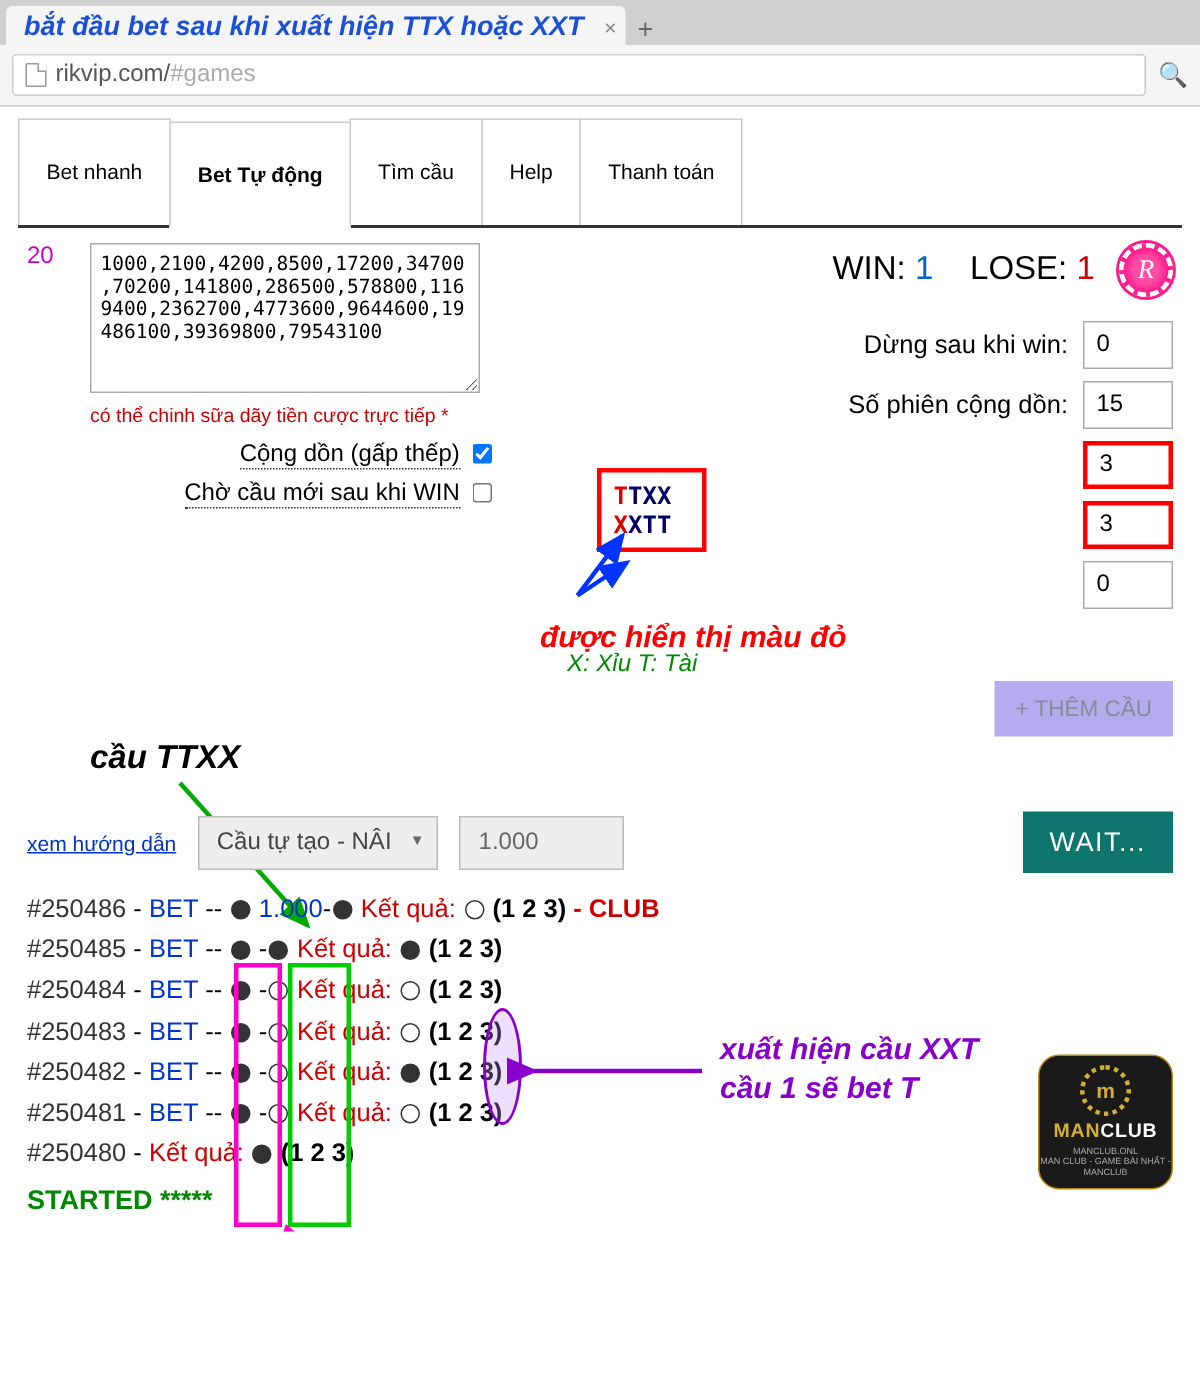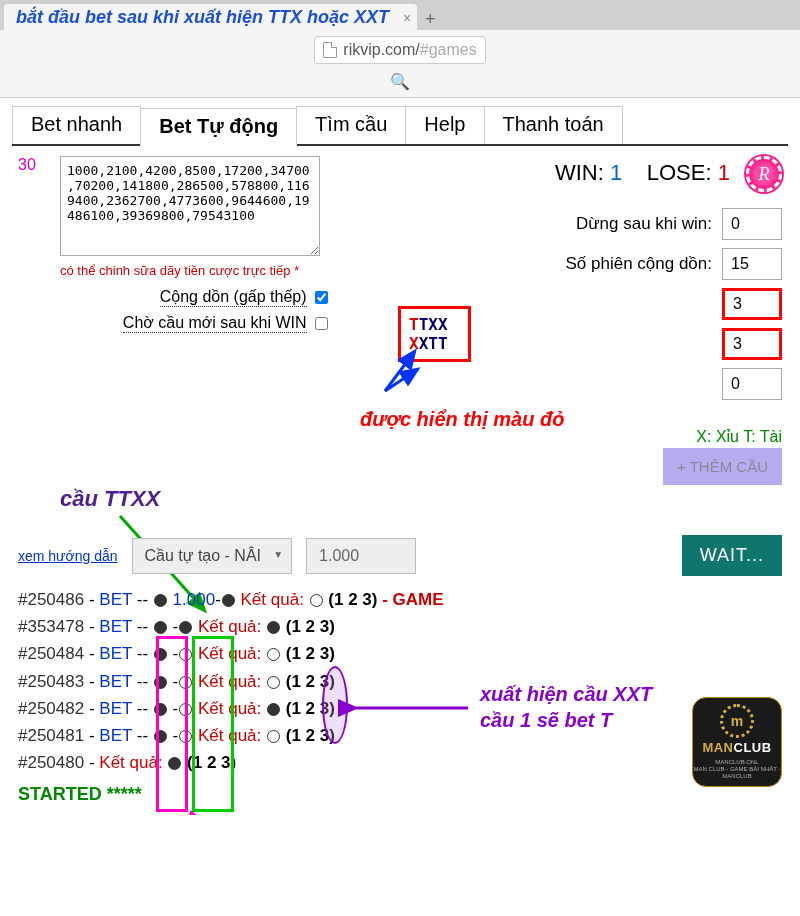--- a/index.html
+++ b/index.html
@@ -5,31 +5,31 @@
 * { box-sizing: border-box; margin: 0; padding: 0; }
 body { font-family: Arial, sans-serif; font-size: 14px; background: #fff; width: 800px; }
 
 
 .browser-tab-bar { background: #d0d0d0; height: 30px; display: flex; align-items: flex-end; padding: 0 4px; }
 .browser-tab { background: #f5f5f5; border-radius: 4px 4px 0 0; padding: 4px 28px 4px 12px; display: flex; align-items: center; gap: 6px; position: relative; height: 26px; }
 .tab-title { color: #1a4fd6; font-weight: bold; font-style: italic; font-size: 18px; }
 .tab-close { position: absolute; right: 6px; top: 6px; color: #888; font-size: 14px; cursor: pointer; }
 .tab-new { color: #666; font-size: 18px; padding: 0 8px; cursor: pointer; }
 
-.address-bar { background: #f5f5f5; border-bottom: 1px solid #ccc; padding: 6px 8px; display: flex; align-items: center; gap: 8px; flex-direction: column; }
+.address-bar { background: #f5f5f5; border-bottom: 1px solid #ccc; padding: 6px 8px; display: flex; align-items: center; gap: 8px; }
 .url-box { flex: 1; background: #fff; border: 1px solid #ccc; border-radius: 3px; padding: 4px 8px; display: flex; align-items: center; gap: 6px; }
 .page-icon { width: 14px; height: 16px; border: 1px solid #999; border-radius: 1px; position: relative; }
 .page-icon::after { content: ""; position: absolute; top: -1px; right: -1px; width: 5px; height: 5px; background: #fff; border-left: 1px solid #999; border-bottom: 1px solid #999; }
 .url-text { color: #555; font-size: 16px; }
 .url-hash { color: #aaa; }
 .search-icon { color: #888; font-size: 16px; }
 
 
 .app-tabs { display: flex; border-bottom: 2px solid #333; margin: 8px 12px 0; }
-.app-tab { padding: 6px 18px; font-size: 20px; border: 1px solid #ccc; border-bottom: none; margin-right: -1px; cursor: pointer; }
+.app-tab { padding: 26px 18px; font-size: 14px; border: 1px solid #ccc; border-bottom: none; margin-right: -1px; cursor: pointer; }
 .app-tab.active { font-weight: bold; border-bottom: 2px solid #fff; position: relative; top: 2px; background: #fff; }
 
 
 .content { padding: 10px 18px; position: relative; }
 .top-row { display: flex; gap: 10px; }
 .left-col { width: 310px; }
 .counter { color: #c800c8; font-size: 16px; position: absolute; left: 18px; top: 10px; }
 .bet-textarea { width: 260px; height: 100px; font-family: monospace; font-size: 13px; padding: 6px; border: 1px solid #aaa; resize: both; margin-left: 42px; }
 .edit-note { color: #cc0000; font-size: 13px; margin: 4px 0 10px 42px; }
 .checkbox-row { text-align: right; margin: 8px 0; font-size: 16px; }
@@ -41,25 +41,25 @@
 .win-lose .win-n { color: #0066cc; }
 .win-lose .lose-n { color: #cc0000; }
 .chip { display: inline-block; width: 36px; height: 36px; border-radius: 50%; background: radial-gradient(circle, #ff4da6 40%, #ff1a8c 70%); border: 3px dashed #fff; box-shadow: 0 0 0 2px #ff1a8c; vertical-align: middle; margin-left: 10px; position: relative; }
 .chip::after { content: "R"; position: absolute; top: 50%; left: 50%; transform: translate(-50%, -50%); color: #fff; font-style: italic; font-family: serif; font-size: 18px; }
 .field-row { display: flex; justify-content: flex-end; align-items: center; gap: 10px; margin: 8px 0; font-size: 17px; }
 .field-row input { width: 60px; height: 32px; border: 1px solid #aaa; padding: 4px 8px; font-size: 16px; }
 .field-row.boxed input { border: 3px solid #ff0000; }
 
 .pattern-box { position: absolute; left: 60px; top: 150px; border: 3px solid #ff0000; padding: 6px 20px 6px 8px; font-family: monospace; font-size: 16px; font-weight: bold; }
 
-.legend { color: #008800; font-size: 16px; text-align: right; margin-top: 28px; }
+.legend { color: #008800; font-size: 16px; text-align: left; margin-top: 28px; font-style: italic; }
 .btn-add { background: #6b5ce0; color: #0f172a; border: none; padding: 10px 14px; font-size: 15px; margin-top: 2px; float: right; opacity: 0.5; }
 .clear { clear: both; }
 .anno-red { color: #ff0000; font-size: 20px; font-weight: bold; font-style: italic; }
-.anno-green { color: #4c1d95; font-size: 22px; font-weight: bold; font-style: italic; text-shadow: 1px 1px 0 #fff, -1px -1px 0 #fff; }
+.anno-green { color: #000000; font-size: 22px; font-weight: bold; font-style: italic; text-shadow: 1px 1px 0 #fff, -1px -1px 0 #fff; }
 .anno-purple { color: #8800cc; font-size: 20px; font-weight: bold; font-style: italic; }
 .anno-magenta { color: #ff00cc; font-size: 20px; font-weight: bold; font-style: italic; }
 
 
 .controls-row { display: flex; align-items: center; gap: 14px; margin: 50px 0 10px; }
 .link-guide { color: #0033cc; font-size: 14px; text-decoration: underline; }
 .select-box { background: #eee; border: 1px solid #bbb; padding: 8px 30px 8px 12px; font-size: 16px; color: #444; position: relative; }
 .select-box::after { content: "▼"; position: absolute; right: 8px; top: 10px; font-size: 10px; color: #666; }
 .num-input { background: #eee; border: 1px solid #bbb; padding: 8px 12px; font-size: 16px; color: #666; width: 110px; }
 .btn-wait { background: #0f766e; color: #fff; border: none; padding: 10px 18px; font-size: 18px; letter-spacing: 1px; }
@@ -112,21 +112,21 @@
 
 <div class="app-tabs">
   <div class="app-tab">Bet nhanh</div>
   <div class="app-tab active">Bet Tự động</div>
   <div class="app-tab">Tìm cầu</div>
   <div class="app-tab">Help</div>
   <div class="app-tab">Thanh toán</div>
 </div>
 
 <div class="content">
-  <span class="counter">30</span>
+  <span class="counter">20</span>
 
   <div class="top-row">
     <div class="left-col">
       <textarea class="bet-textarea" id="ta" style="">1000,2100,4200,8500,17200,34700,70200,141800,286500,578800,1169400,2362700,4773600,9644600,19486100,39369800,79543100</textarea>
       <div class="edit-note">có thể chinh sữa dãy tiền cược trực tiếp *</div>
       <div class="checkbox-row">
         <label>Cộng dồn (gấp thếp)</label>
         <input type="checkbox" checked="" style="">
       </div>
       <div class="checkbox-row">
@@ -193,22 +193,22 @@
 
   <div class="controls-row">
     <a class="link-guide">xem hướng dẫn</a>
     <div class="select-box">Cầu tự tạo - NÂI</div>
     <div class="num-input">1.000</div>
     <div style="flex:1"></div>
     <button class="btn-wait">WAIT...</button>
   </div>
 
   <div class="results" id="results" style="position:relative;">
-      <div><span class="session">#250486</span> - <span class="bet">BET</span> -- <span class="dot f"></span> <span style="color:#0033cc">1.000</span>-<span class="dot f"></span> <span class="kq">Kết quả:</span> <span class="dot e"></span> <span class="seq">(1 2 3)</span><span class="lose"> - GAME</span></div>
-      <div><span class="session">#353478</span> - <span class="bet">BET</span> -- <span class="dot f"></span> -<span class="dot f"></span> <span class="kq">Kết quả:</span> <span class="dot f"></span> <span class="seq">(1 2 3)</span></div>
+      <div><span class="session">#250486</span> - <span class="bet">BET</span> -- <span class="dot f"></span> <span style="color:#0033cc">1.000</span>-<span class="dot f"></span> <span class="kq">Kết quả:</span> <span class="dot e"></span> <span class="seq">(1 2 3)</span><span class="lose"> - CLUB</span></div>
+      <div><span class="session">#250485</span> - <span class="bet">BET</span> -- <span class="dot f"></span> -<span class="dot f"></span> <span class="kq">Kết quả:</span> <span class="dot f"></span> <span class="seq">(1 2 3)</span></div>
       <div><span class="session">#250484</span> - <span class="bet">BET</span> -- <span class="dot f"></span> -<span class="dot e"></span> <span class="kq">Kết quả:</span> <span class="dot e"></span> <span class="seq">(1 2 3)</span></div>
       <div><span class="session">#250483</span> - <span class="bet">BET</span> -- <span class="dot f"></span> -<span class="dot e"></span> <span class="kq">Kết quả:</span> <span class="dot e"></span> <span class="seq">(1 2 3)</span></div>
       <div><span class="session">#250482</span> - <span class="bet">BET</span> -- <span class="dot f"></span> -<span class="dot e"></span> <span class="kq">Kết quả:</span> <span class="dot f"></span> <span class="seq">(1 2 3)</span></div>
       <div><span class="session">#250481</span> - <span class="bet">BET</span> -- <span class="dot f"></span> -<span class="dot e"></span> <span class="kq">Kết quả:</span> <span class="dot e"></span> <span class="seq">(1 2 3)</span></div>
       <div><span class="session">#250480</span> - <span class="kq">Kết quả:</span> <span class="dot f"></span> <span class="seq">(1 2 3)</span></div>
     </div>
 
   <div class="overlay-box box-magenta" style="left:156px; top:490px; width:32px; height:176px;"></div>
   <div class="overlay-box box-green" style="left:192px; top:490px; width:42px; height:176px;"></div>
   <div class="oval-purple" style="left:322px; top:520px; width:26px; height:78px;"></div>

